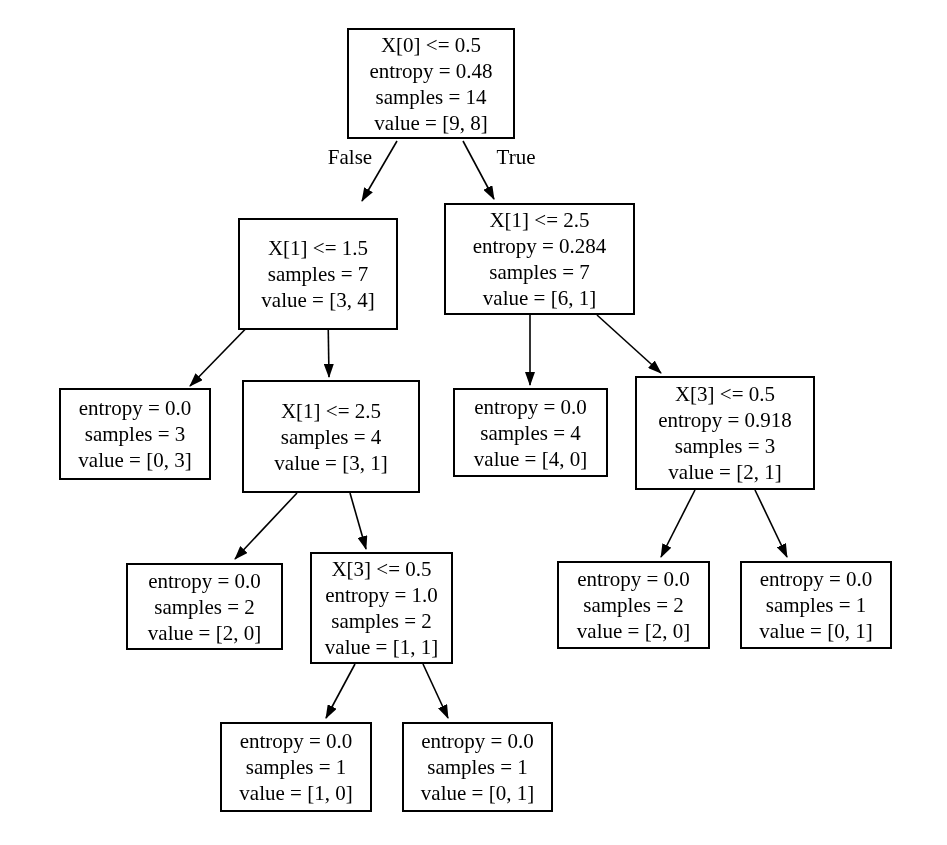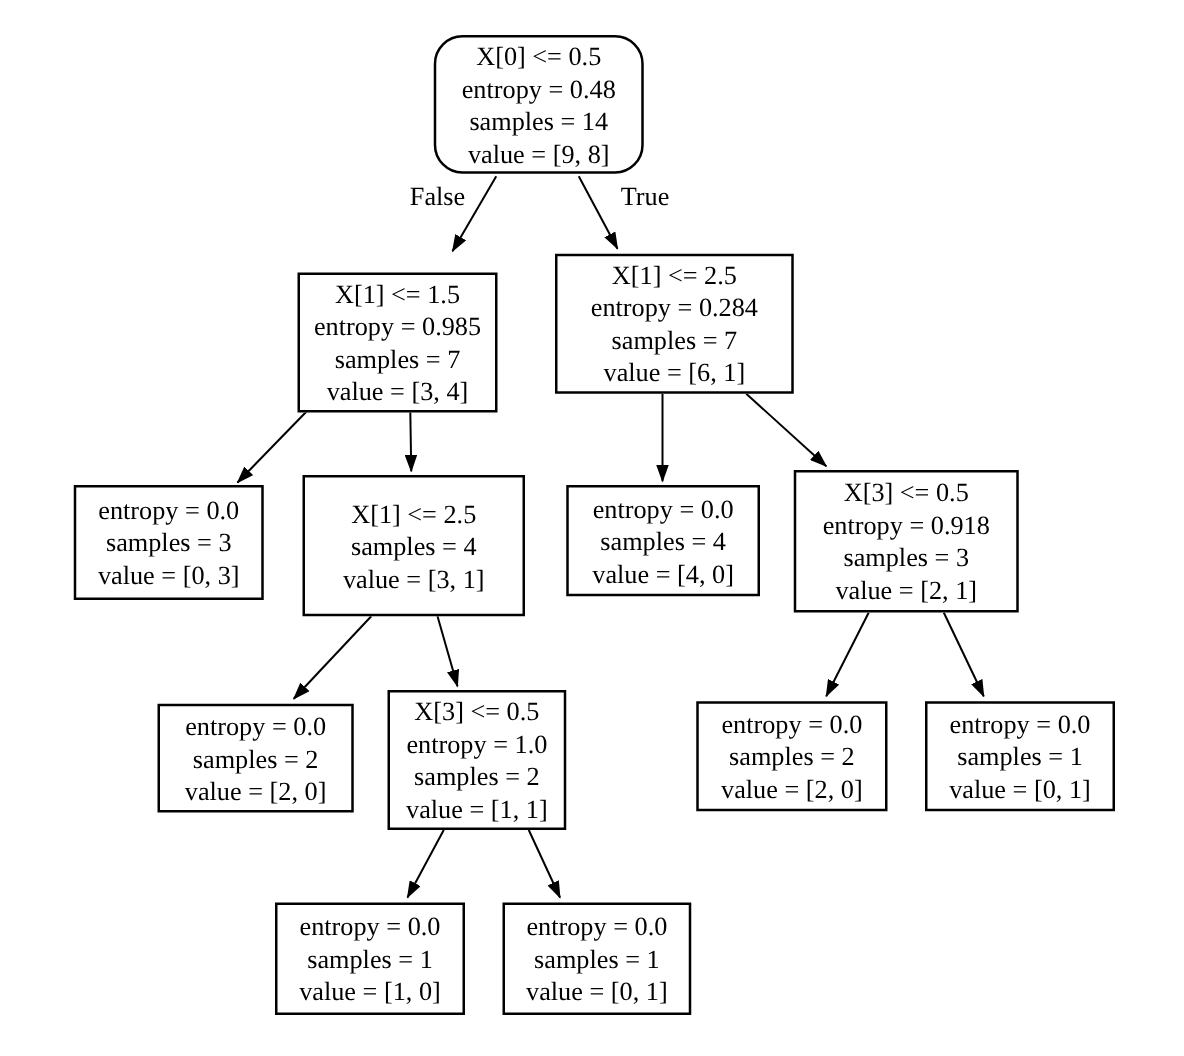--- a/index.html
+++ b/index.html
@@ -71,30 +71,29 @@
     <line x1="350" y1="493" x2="366" y2="549" stroke="#000" stroke-width="1.6" marker-end="url(#arrow)"></line>
     <line x1="695" y1="490" x2="661" y2="557" stroke="#000" stroke-width="1.6" marker-end="url(#arrow)"></line>
     <line x1="755" y1="490" x2="787" y2="557" stroke="#000" stroke-width="1.6" marker-end="url(#arrow)"></line>
     <line x1="355" y1="664" x2="326" y2="718" stroke="#000" stroke-width="1.6" marker-end="url(#arrow)"></line>
     <line x1="423" y1="664" x2="448" y2="718" stroke="#000" stroke-width="1.6" marker-end="url(#arrow)"></line>
   </svg>
 
   <div class="edge-label" style="left:350px; top:144px;">False</div>
   <div class="edge-label" style="left:516px; top:144px;">True</div>
 
-  <div class="node" style="left:347px; top:28px; width:168px; height:111px;border-radius:23px;">
+  <div class="node" style="left:347px; top:28px; width:168px; height:111px;">
     <div class="line">X[0] &lt;= 0.5</div>
     <div class="line">entropy = 0.48</div>
     <div class="line">samples = 14</div>
     <div class="line">value = [9, 8]</div>
   </div>
 
   <div class="node" style="left:238px; top:218px; width:160px; height:112px;">
     <div class="line">X[1] &lt;= 1.5</div>
-    <div class="line">entropy = 0.985</div>
     <div class="line">samples = 7</div>
     <div class="line">value = [3, 4]</div>
   </div>
 
   <div class="node" style="left:444px; top:203px; width:191px; height:112px;">
     <div class="line">X[1] &lt;= 2.5</div>
     <div class="line">entropy = 0.284</div>
     <div class="line">samples = 7</div>
     <div class="line">value = [6, 1]</div>
   </div>

